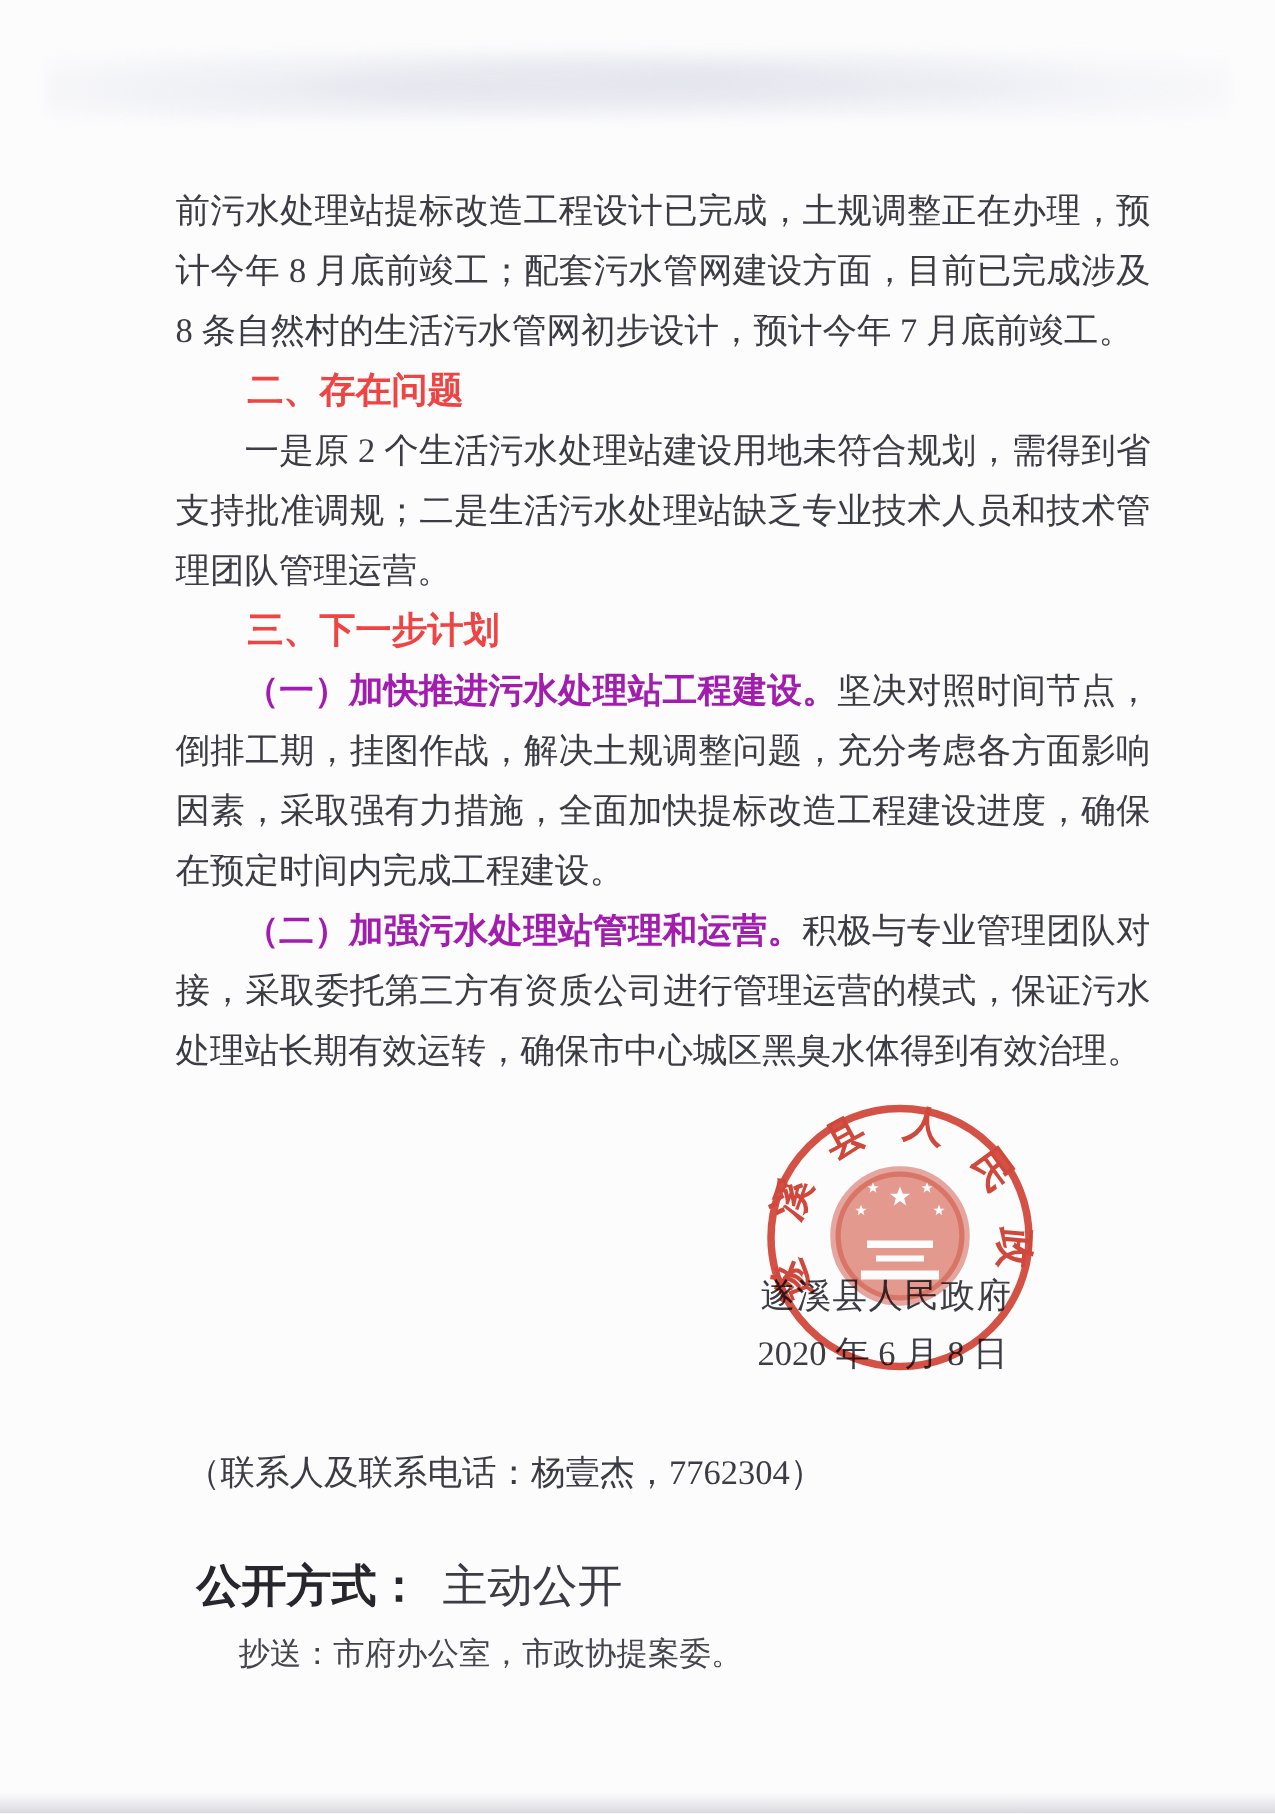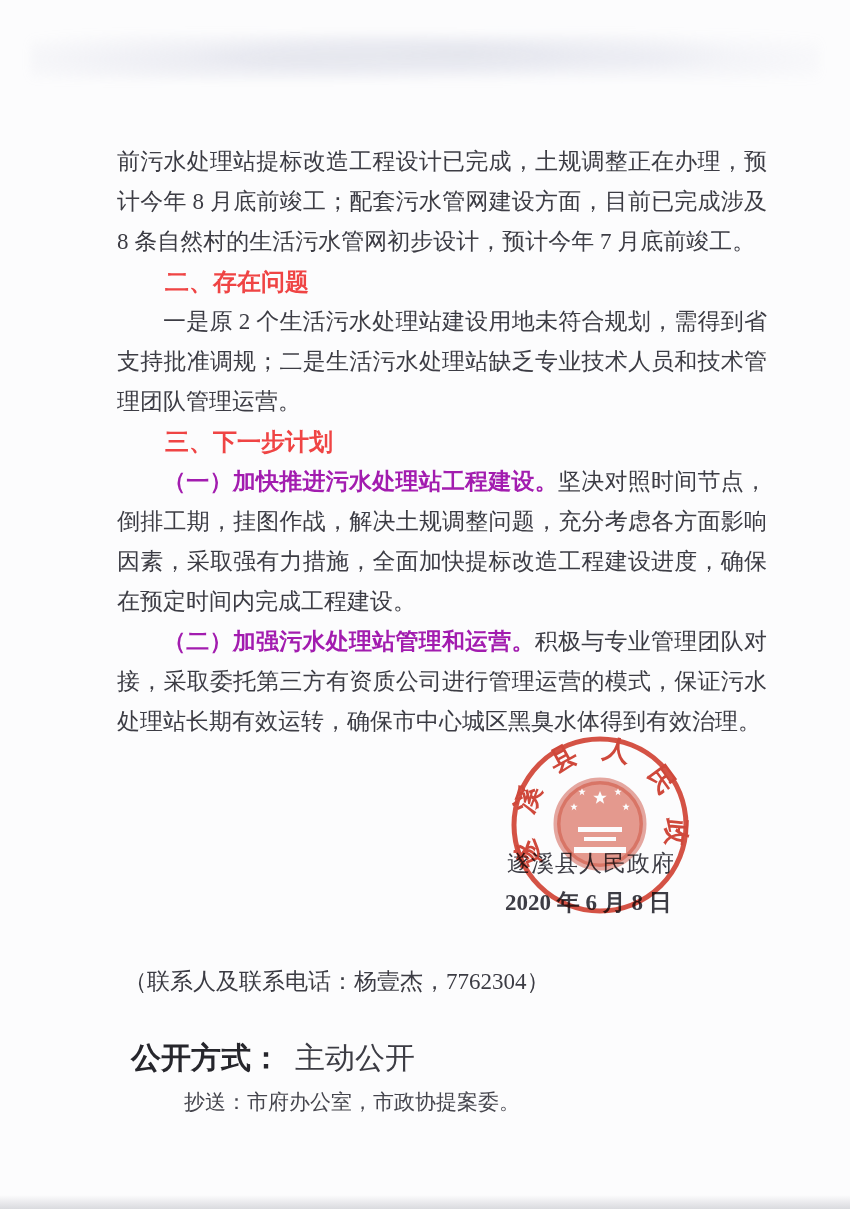--- a/index.html
+++ b/index.html
@@ -21,34 +21,34 @@
     position:absolute; left:0; right:0; bottom:0; height:14px;
     background: linear-gradient(rgba(0,0,0,0), rgba(128,130,143,.28));
   }
   
   .doc-body {
     position:absolute; left:117px; top:121px; width:650px;
     font-size:23px; line-height:40px; color:#3c3c44;
     text-align:justify; text-align-last:left;
   }
   .doc-body p { margin:0; text-indent:2em; }
-  .doc-body p.noindent { text-indent:0;margin-top:21px; }
+  .doc-body p.noindent { text-indent:0; }
   .hd {
     font-family:"Liberation Sans","DejaVu Sans",sans-serif;
     font-weight:bold; font-size:24px; color:#ef4444; text-indent:2em;
   }
   .lead { font-weight:bold; color:#a21caf; }
   
   .sig-org  { position:absolute; left:507px; top:849px; font-size:23px; line-height:30px; letter-spacing:1px; color:#3c3c44; z-index:2; }
-  .sig-date { position:absolute; left:505px; top:888px; font-size:23px; line-height:30px; color:#3c3c44; z-index:2;font-weight:bold; }
+  .sig-date { position:absolute; left:505px; top:888px; font-size:23px; line-height:30px; color:#3c3c44; z-index:2; }
   
   .contact   { position:absolute; left:124px; top:966px;  font-size:23px; line-height:32px; color:#3c3c44;text-align:right; }
   .publicity { position:absolute; left:131px; top:1042px; font-size:30px; line-height:32px; color:#3c3c44; }
   .publicity .plabel { font-family:"Liberation Sans","DejaVu Sans",sans-serif; font-weight:bold; color:#26262c; margin-right:14px; }
-  .cc { position:absolute; left:159px; top:1087px; font-size:21px; line-height:30px; color:#45454d;margin-left:25px; }
+  .cc { position:absolute; left:159px; top:1087px; font-size:21px; line-height:30px; color:#45454d; }
   
   .stamp { position:absolute; left:504px; top:726px; z-index:3; mix-blend-mode:multiply; opacity:.92; }
   .seal-ring   { fill:none; stroke:#d23a2a; stroke-width:5; opacity:.95; }
   .seal-text   { font-family:"Liberation Serif","DejaVu Serif",serif; font-size:27px; font-weight:bold; fill:#ce392a; }
   .emblem-disc { fill:#d5503c; fill-opacity:.62; stroke:#cc4130; stroke-width:7; stroke-opacity:.5; }
   .emblem-star { fill:#ffffff; }
   .gate-bar    { fill:#ffffff; }
 </style>
 </head>
 <body>

